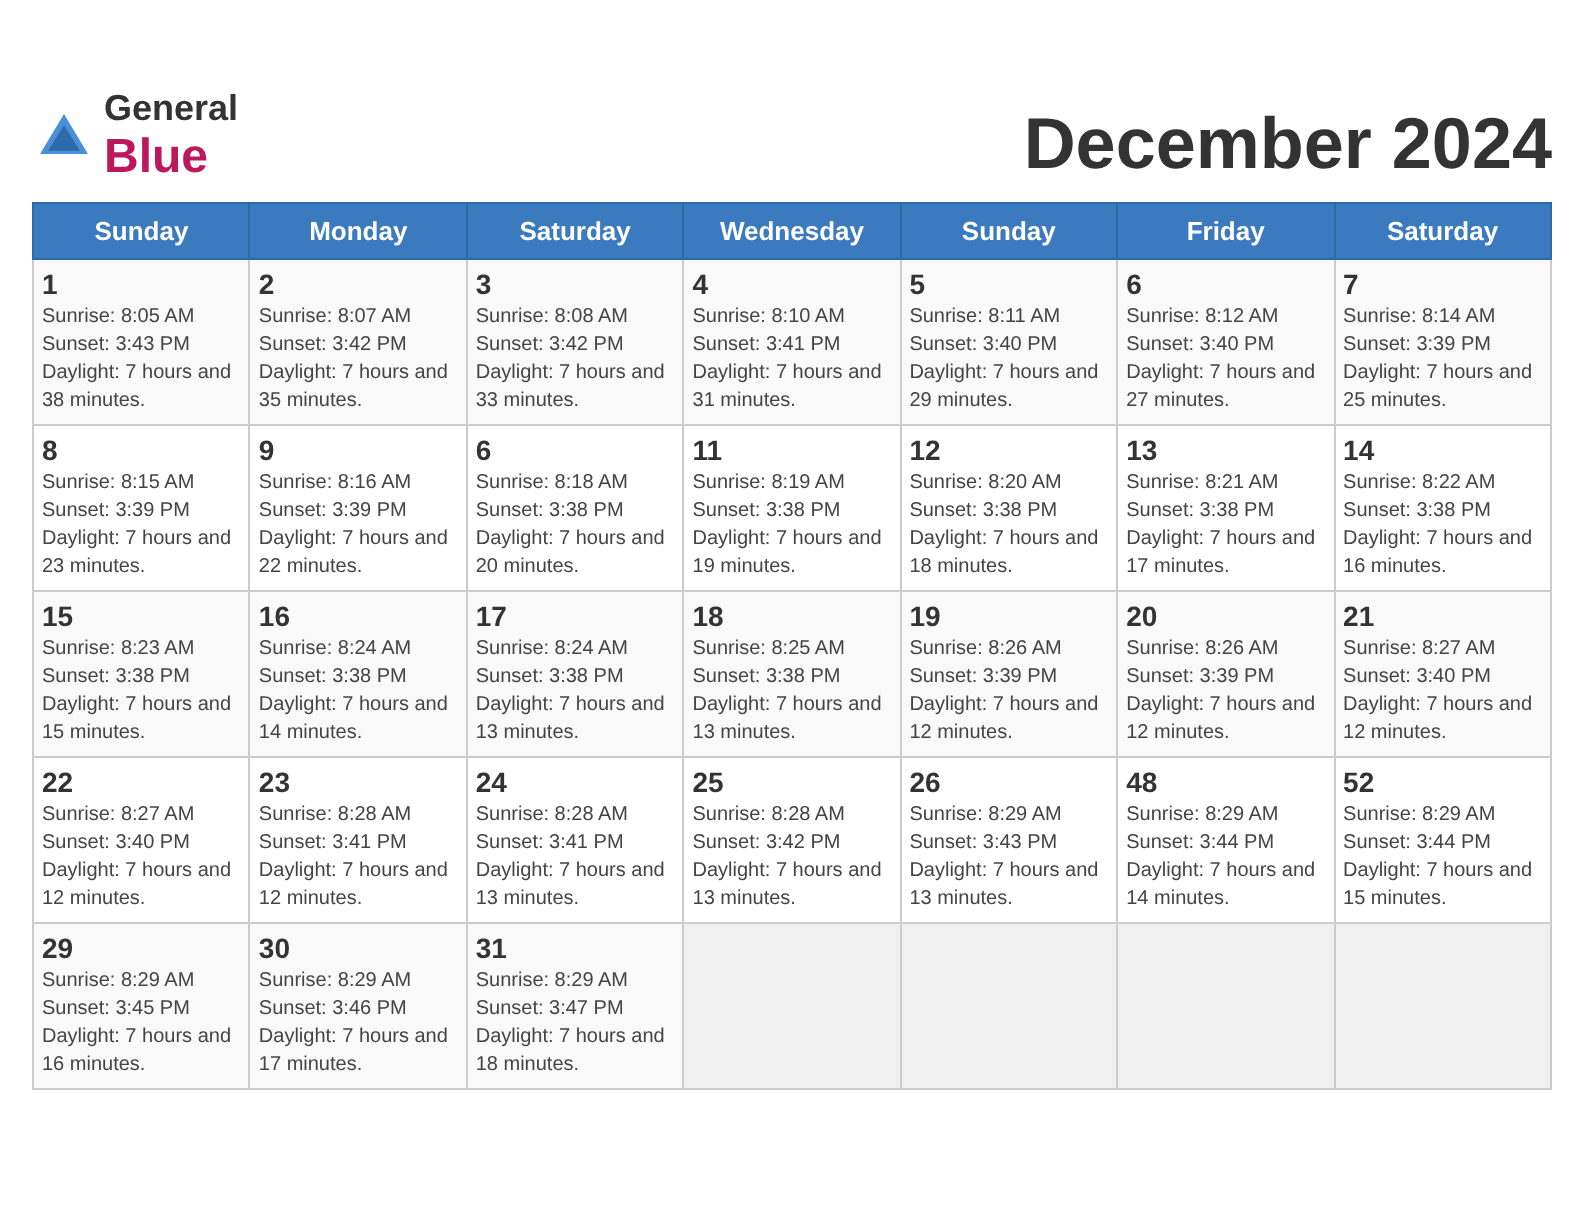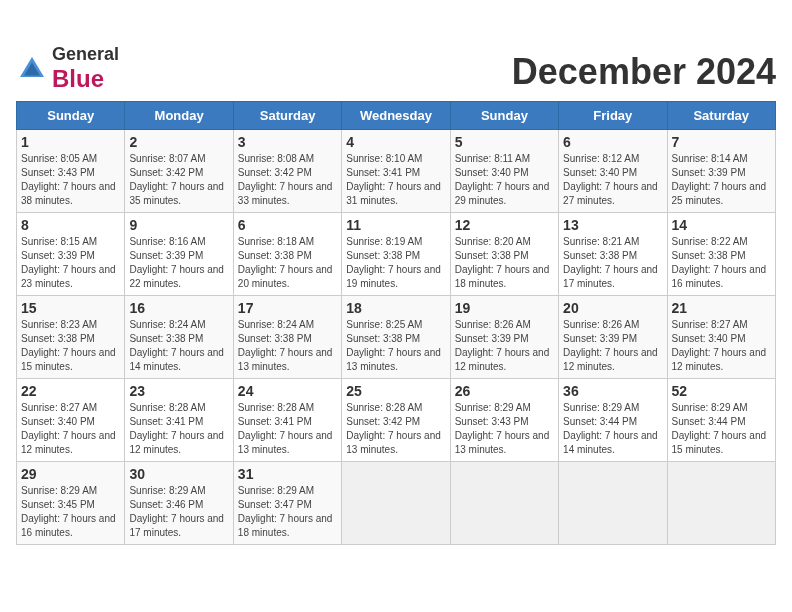--- a/index.html
+++ b/index.html
@@ -230,21 +230,21 @@
         </td>
         <td>
           <span class="day-number">25</span>
           <div class="day-info">Sunrise: 8:28 AM<br>Sunset: 3:42 PM<br>Daylight: 7 hours and 13 minutes.</div>
         </td>
         <td>
           <span class="day-number">26</span>
           <div class="day-info">Sunrise: 8:29 AM<br>Sunset: 3:43 PM<br>Daylight: 7 hours and 13 minutes.</div>
         </td>
         <td>
-          <span class="day-number">36</span>
+          <span class="day-number">48</span>
           <div class="day-info">Sunrise: 8:29 AM<br>Sunset: 3:44 PM<br>Daylight: 7 hours and 14 minutes.</div>
         </td>
         <td>
           <span class="day-number">52</span>
           <div class="day-info">Sunrise: 8:29 AM<br>Sunset: 3:44 PM<br>Daylight: 7 hours and 15 minutes.</div>
         </td>
       </tr>
       <tr>
         <td>
           <span class="day-number">29</span>

